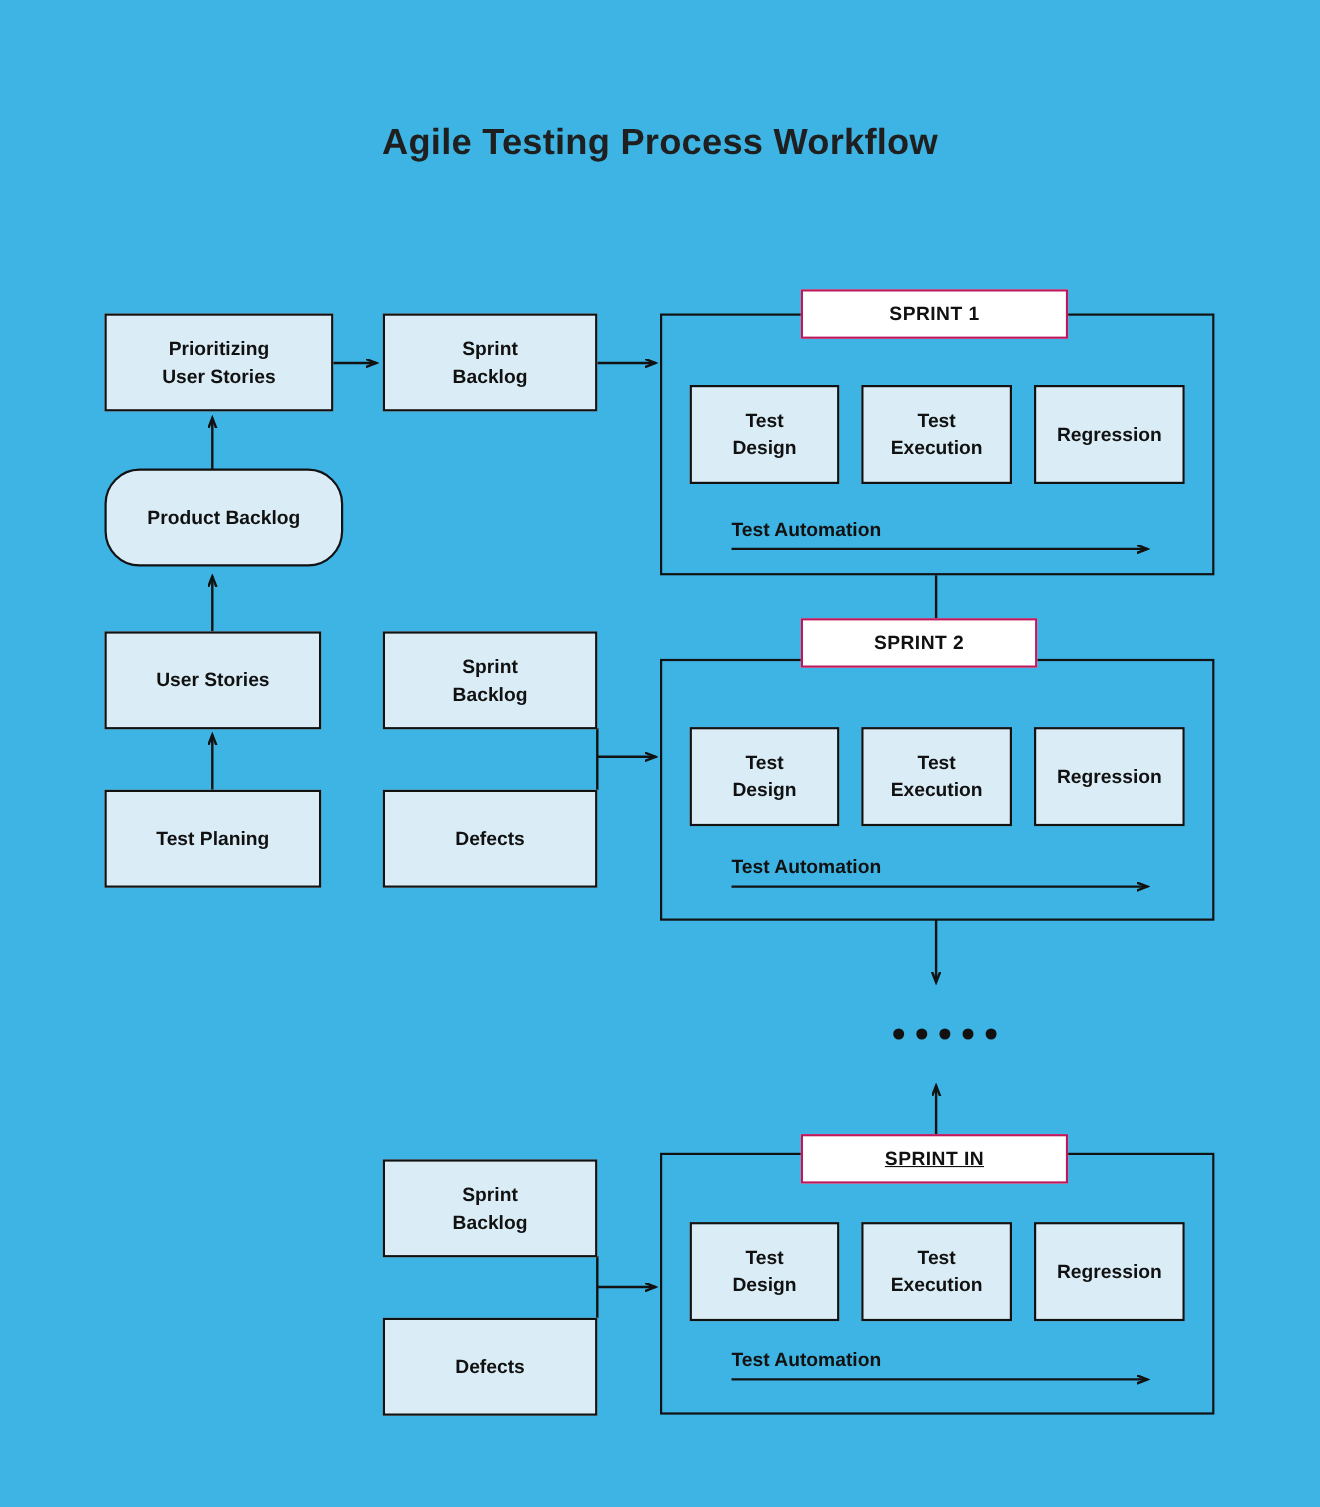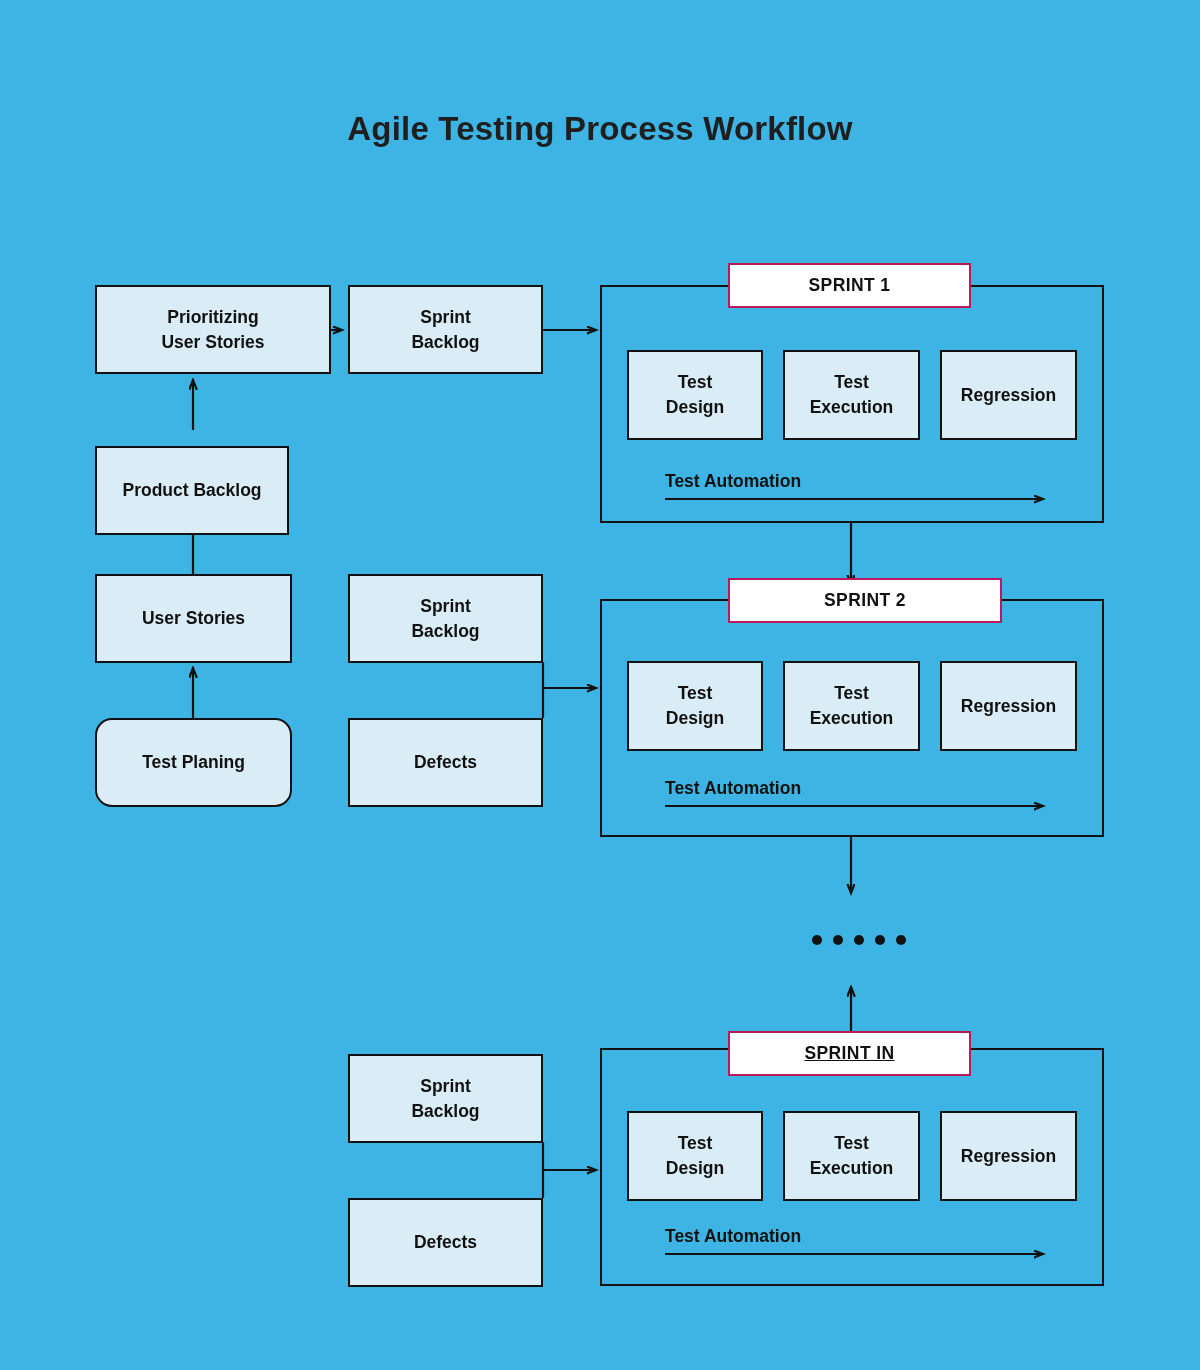--- a/index.html
+++ b/index.html
@@ -143,28 +143,28 @@
       <line x1="851" y1="814" x2="851" y2="871" marker-end="url(#arrowhead)"></line>
 
       <line x1="851" y1="1016" x2="851" y2="965" marker-end="url(#arrowhead)"></line>
 
       <line x1="665" y1="477" x2="1043" y2="477" marker-end="url(#arrowhead)"></line>
       <line x1="665" y1="784" x2="1043" y2="784" marker-end="url(#arrowhead)"></line>
       <line x1="665" y1="1232" x2="1043" y2="1232" marker-end="url(#arrowhead)"></line>
     </g>
   </svg>
 
-  <div class="node" style="left:95px; top:263px; width:236px; height:89px;">Prioritizing
+  <div class="node" style="left:95px; top:263px; width:208px; height:89px;">Prioritizing
 User Stories</div>
 
-  <div class="node" style="left:95px; top:424px; width:194px; height:89px;">Product Backlog</div>
+  <div class="node" style="left:95px; top:404px; width:217px; height:89px;border-radius:32px;">Product Backlog</div>
 
   <div class="node" style="left:95px; top:552px; width:197px; height:89px;">User Stories</div>
 
-  <div class="node" style="left:95px; top:696px; width:197px; height:89px;border-radius:17px;">Test Planing</div>
+  <div class="node" style="left:95px; top:696px; width:197px; height:89px;">Test Planing</div>
 
   <div class="node" style="left:348px; top:263px; width:195px; height:89px;">Sprint
 Backlog</div>
 
   <div class="node" style="left:348px; top:552px; width:195px; height:89px;">Sprint
 Backlog</div>
 
   <div class="node" style="left:348px; top:696px; width:195px; height:89px;">Defects</div>
 
   <div class="node" style="left:348px; top:1032px; width:195px; height:89px;">Sprint
@@ -187,21 +187,21 @@
   <div class="sprint-frame" style="left:600px; top:577px; width:504px; height:238px;"></div>
 
   <div class="inner-node" style="left:627px; top:639px; width:136px; height:90px;">Test
 Design</div>
   <div class="inner-node" style="left:783px; top:639px; width:137px; height:90px;">Test
 Execution</div>
   <div class="inner-node" style="left:940px; top:639px; width:137px; height:90px;">Regression</div>
 
   <div class="auto-label" style="left:665px; top:756px; width:380px;">Test Automation</div>
 
-  <div class="sprint-label" style="left:728px; top:556px; width:274px; height:45px;">SPRINT 2</div>
+  <div class="sprint-label" style="left:728px; top:540px; width:215px; height:45px;">SPRINT 2</div>
 
   <div class="dots" style="left:812px; top:913px;">
     <span class="dot"></span>
     <span class="dot"></span>
     <span class="dot"></span>
     <span class="dot"></span>
     <span class="dot"></span>
   </div>
 
   <div class="sprint-frame" style="left:600px; top:1026px; width:504px; height:238px;"></div>

